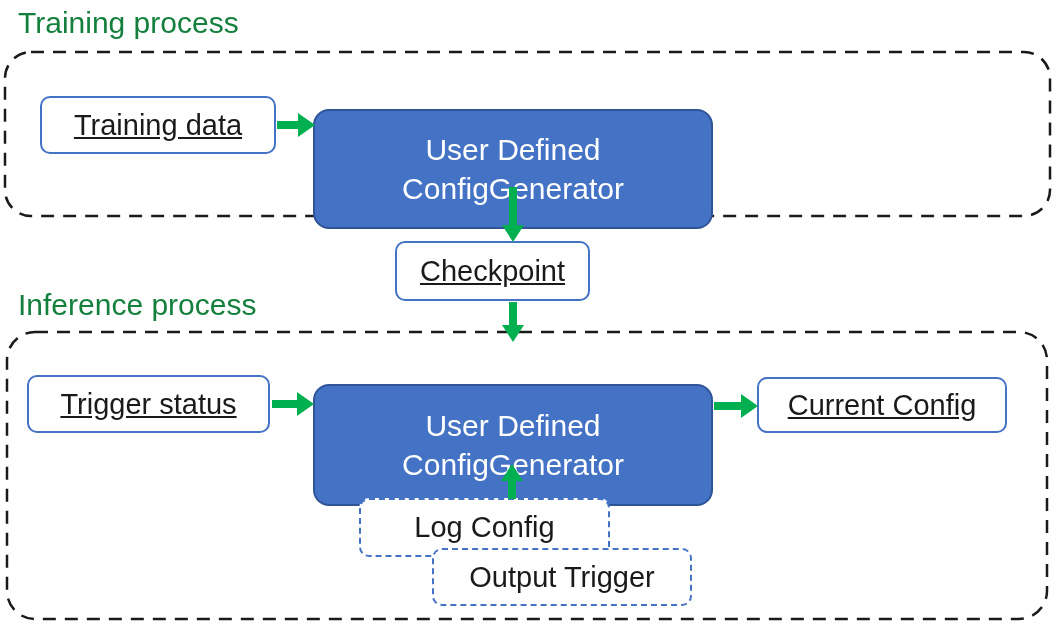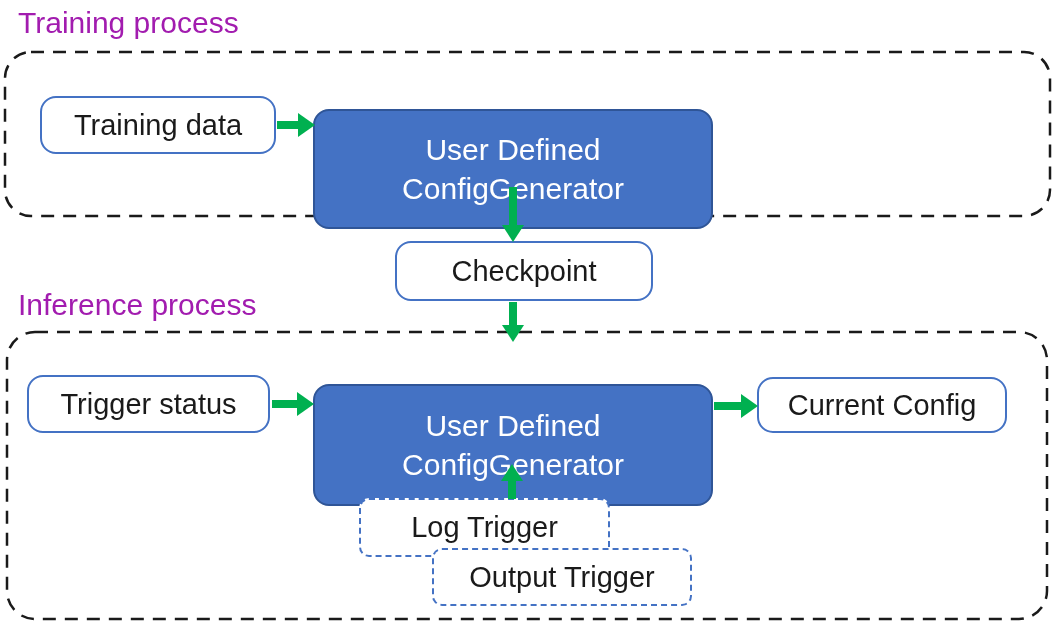--- a/index.html
+++ b/index.html
@@ -11,45 +11,46 @@
   .canvas {
     position: relative;
     width: 1057px;
     height: 631px;
     background: #ffffff;
     overflow: hidden;
   }
 
   .section-label {
     position: absolute;
-    color: #a21caf;
+    color: #15803d;
     font-size: 30px;
     line-height: 34px;
     white-space: nowrap;
     z-index: 2;
   }
 
   .container-svg {
     position: absolute;
     z-index: 0;
   }
 
   .white-box {
     position: absolute;
     background: #ffffff;
     border: 2px solid #4472C4;
-    border-radius: 16px;
+    border-radius: 10px;
     display: flex;
     align-items: center;
     justify-content: center;
     color: #1a1a1a;
     font-size: 29px;
     z-index: 2;
     box-sizing: border-box;
     white-space: nowrap;
+    text-decoration: underline;
   }
 
   .blue-box {
     position: absolute;
     background: #4472C4;
     border: 2px solid #2F5597;
     border-radius: 16px;
     display: flex;
     flex-direction: column;
     align-items: center;
@@ -106,21 +107,21 @@
   <div class="blue-box" style="left:313px; top:66px; width:400px; height:120px;">
     <span>User Defined</span>
     <span>ConfigGenerator</span>
   </div>
 
   <svg class="arrow-svg" style="left:499px; top:187px;" width="28" height="55">
     <rect class="arrow-fill" x="10" y="0" width="8" height="40"></rect>
     <polygon class="arrow-fill" points="3,38 25,38 14,55"></polygon>
   </svg>
 
-  <div class="white-box" style="left:395px; top:241px; width:258px; height:60px;">
+  <div class="white-box" style="left:395px; top:241px; width:195px; height:60px;">
     <span>Checkpoint</span>
   </div>
 
   <svg class="arrow-svg" style="left:499px; top:302px;" width="28" height="40">
     <rect class="arrow-fill" x="10" y="0" width="8" height="25"></rect>
     <polygon class="arrow-fill" points="3,23 25,23 14,40"></polygon>
   </svg>
 
   <div class="section-label" style="left:18px; top:288px;">Inference process</div>
 
@@ -150,20 +151,20 @@
   <div class="white-box" style="left:757px; top:377px; width:250px; height:56px;">
     <span>Current Config</span>
   </div>
 
   <svg class="arrow-svg" style="left:498px; top:464px;" width="28" height="35">
     <polygon class="arrow-fill" points="3,17 25,17 14,0"></polygon>
     <rect class="arrow-fill" x="10" y="15" width="8" height="20"></rect>
   </svg>
 
   <div class="dashed-box" style="left:359px; top:498px; width:251px; height:59px; z-index:2;">
-    <span>Log Trigger</span>
+    <span>Log Config</span>
   </div>
 
   <div class="dashed-box" style="left:432px; top:548px; width:260px; height:58px; z-index:4;">
     <span>Output Trigger</span>
   </div>
 
 </div>
 
 </body></html>

